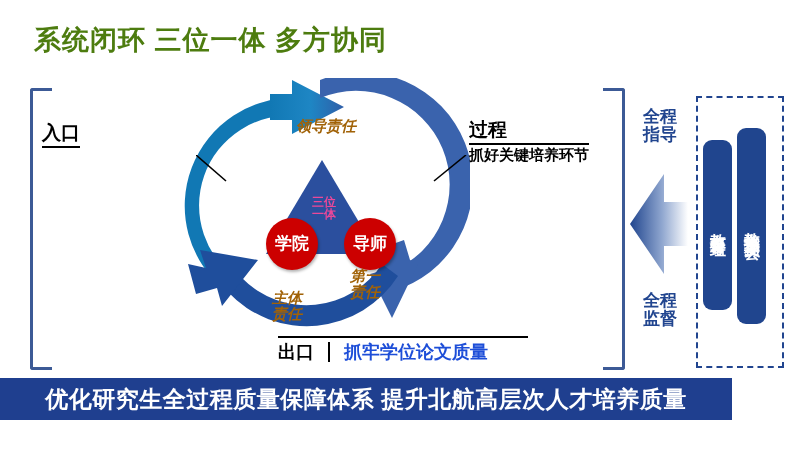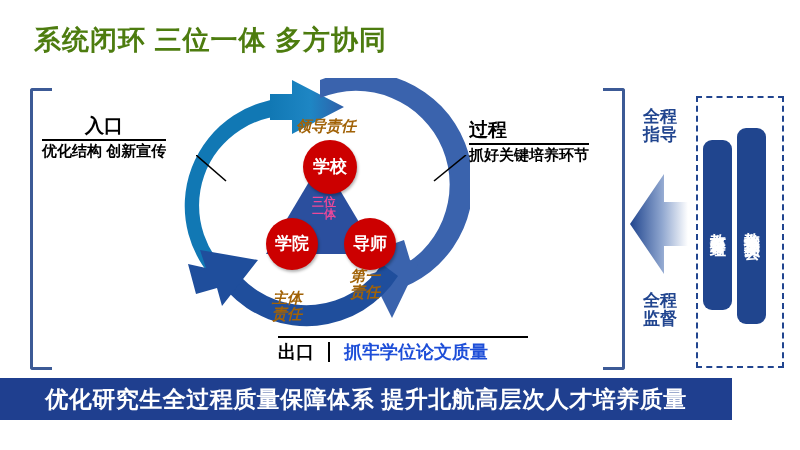--- a/index.html
+++ b/index.html
@@ -146,21 +146,21 @@
     background: #000000;
     margin: 2px 0 2px 0;
   }
   .callout .sub {
     font-size: 15px;
     font-weight: bold;
     color: #000000;
     white-space: nowrap;
     line-height: 1.1;
   }
-  .callout-left  { left: 42px;  top: 116px; text-align: center; }
+  .callout-left  { left: 42px;  top: 123px; text-align: center; }
   .callout-left .cap { text-align: center; }
   .callout-right { left: 469px; top: 120px; text-align: left; }
 
   
   .callout-bottom {
     position: absolute;
     left: 278px;
     top: 336px;
   }
   .callout-bottom .rule {
@@ -323,38 +323,36 @@
 
   <svg class="tri-wrap" viewBox="0 0 140 140">
     <polygon points="70,10 126,104 14,104" fill="#2b4f9e"></polygon>
   </svg>
 
   <div class="tri-label">
     <div>三位</div>
     <div>一体</div>
   </div>
 
-  <div class="node node-school">学校</div>
   <div class="node node-mentor">导师</div>
   <div class="node node-college">学院</div>
 
   <div class="ring-label lbl-leader">领导责任</div>
   <div class="ring-label lbl-subject">
     <div>主体</div>
     <div>责任</div>
   </div>
   <div class="ring-label lbl-first">
     <div>第一</div>
     <div>责任</div>
   </div>
 
   <div class="callout callout-left">
     <div class="cap">入口</div>
     <div class="rule"></div>
-    <div class="sub">优化结构 创新宣传</div>
   </div>
   <svg style="position:absolute;left:196px;top:155px;width:34px;height:28px" viewBox="0 0 34 28">
     <path d="M 0 0 L 30 26" stroke="#000000" stroke-width="1.6" fill="none"></path>
   </svg>
 
   <div class="callout callout-right">
     <div class="cap">过程</div>
     <div class="rule"></div>
     <div class="sub">抓好关键培养环节</div>
   </div>

